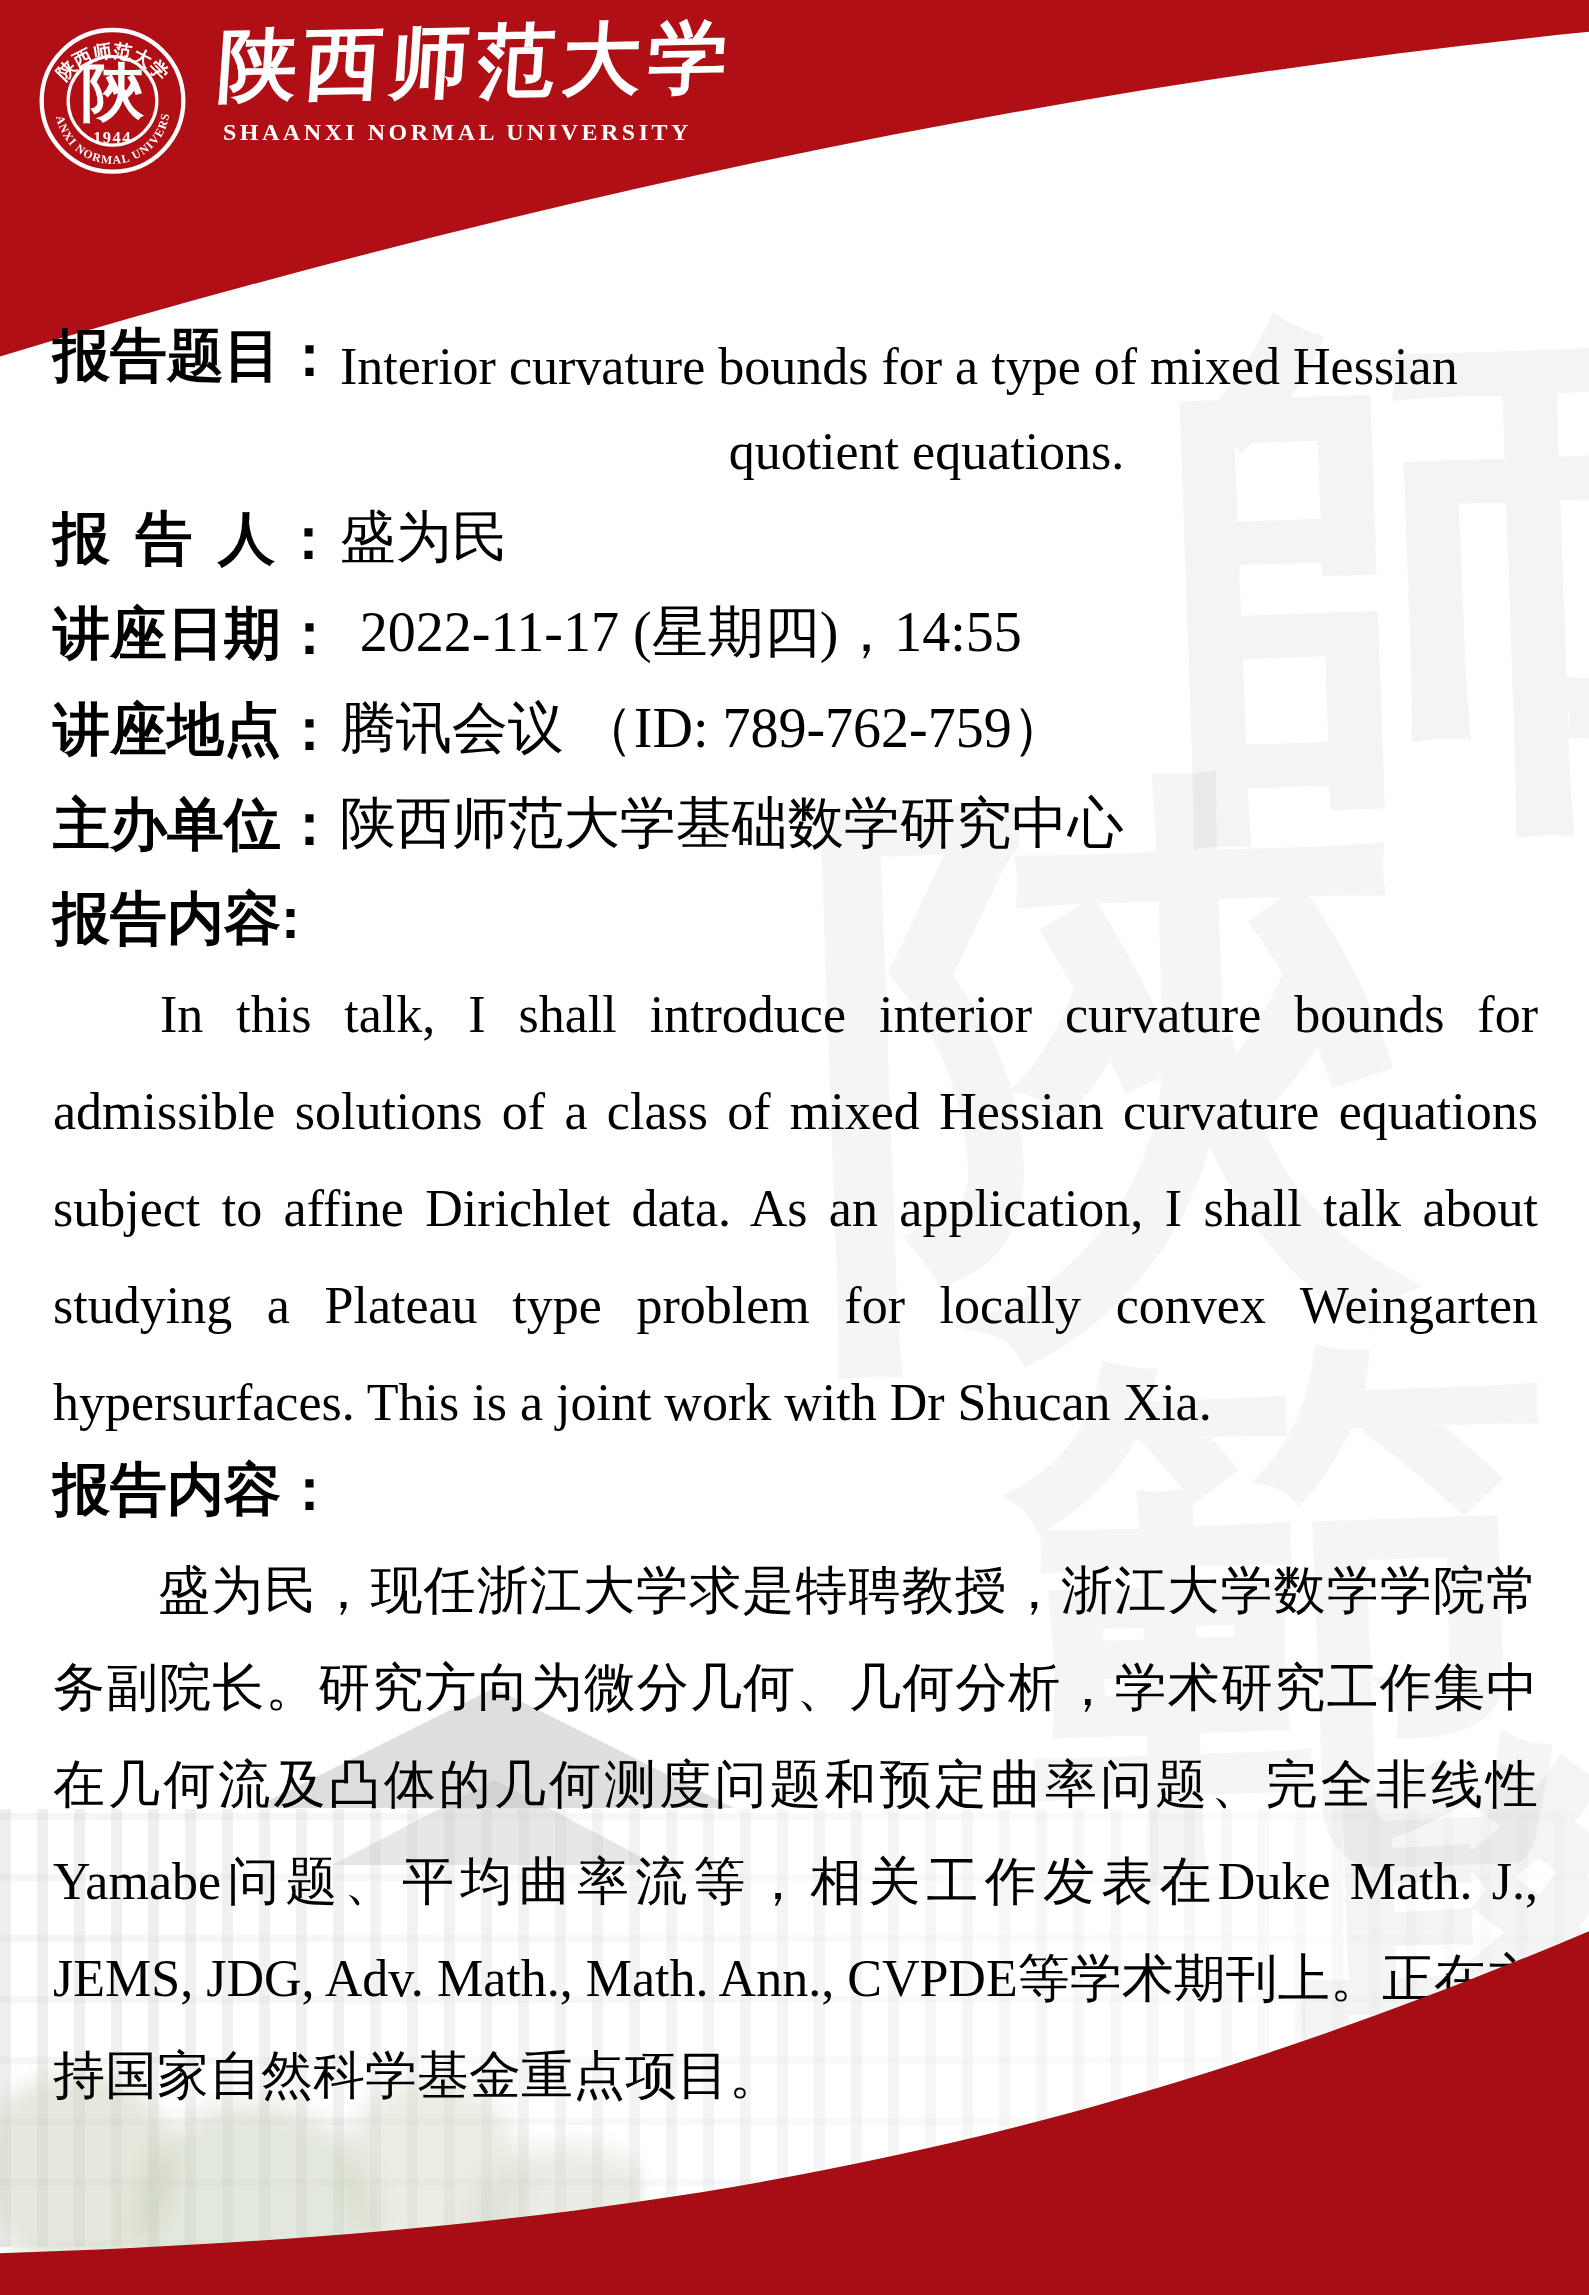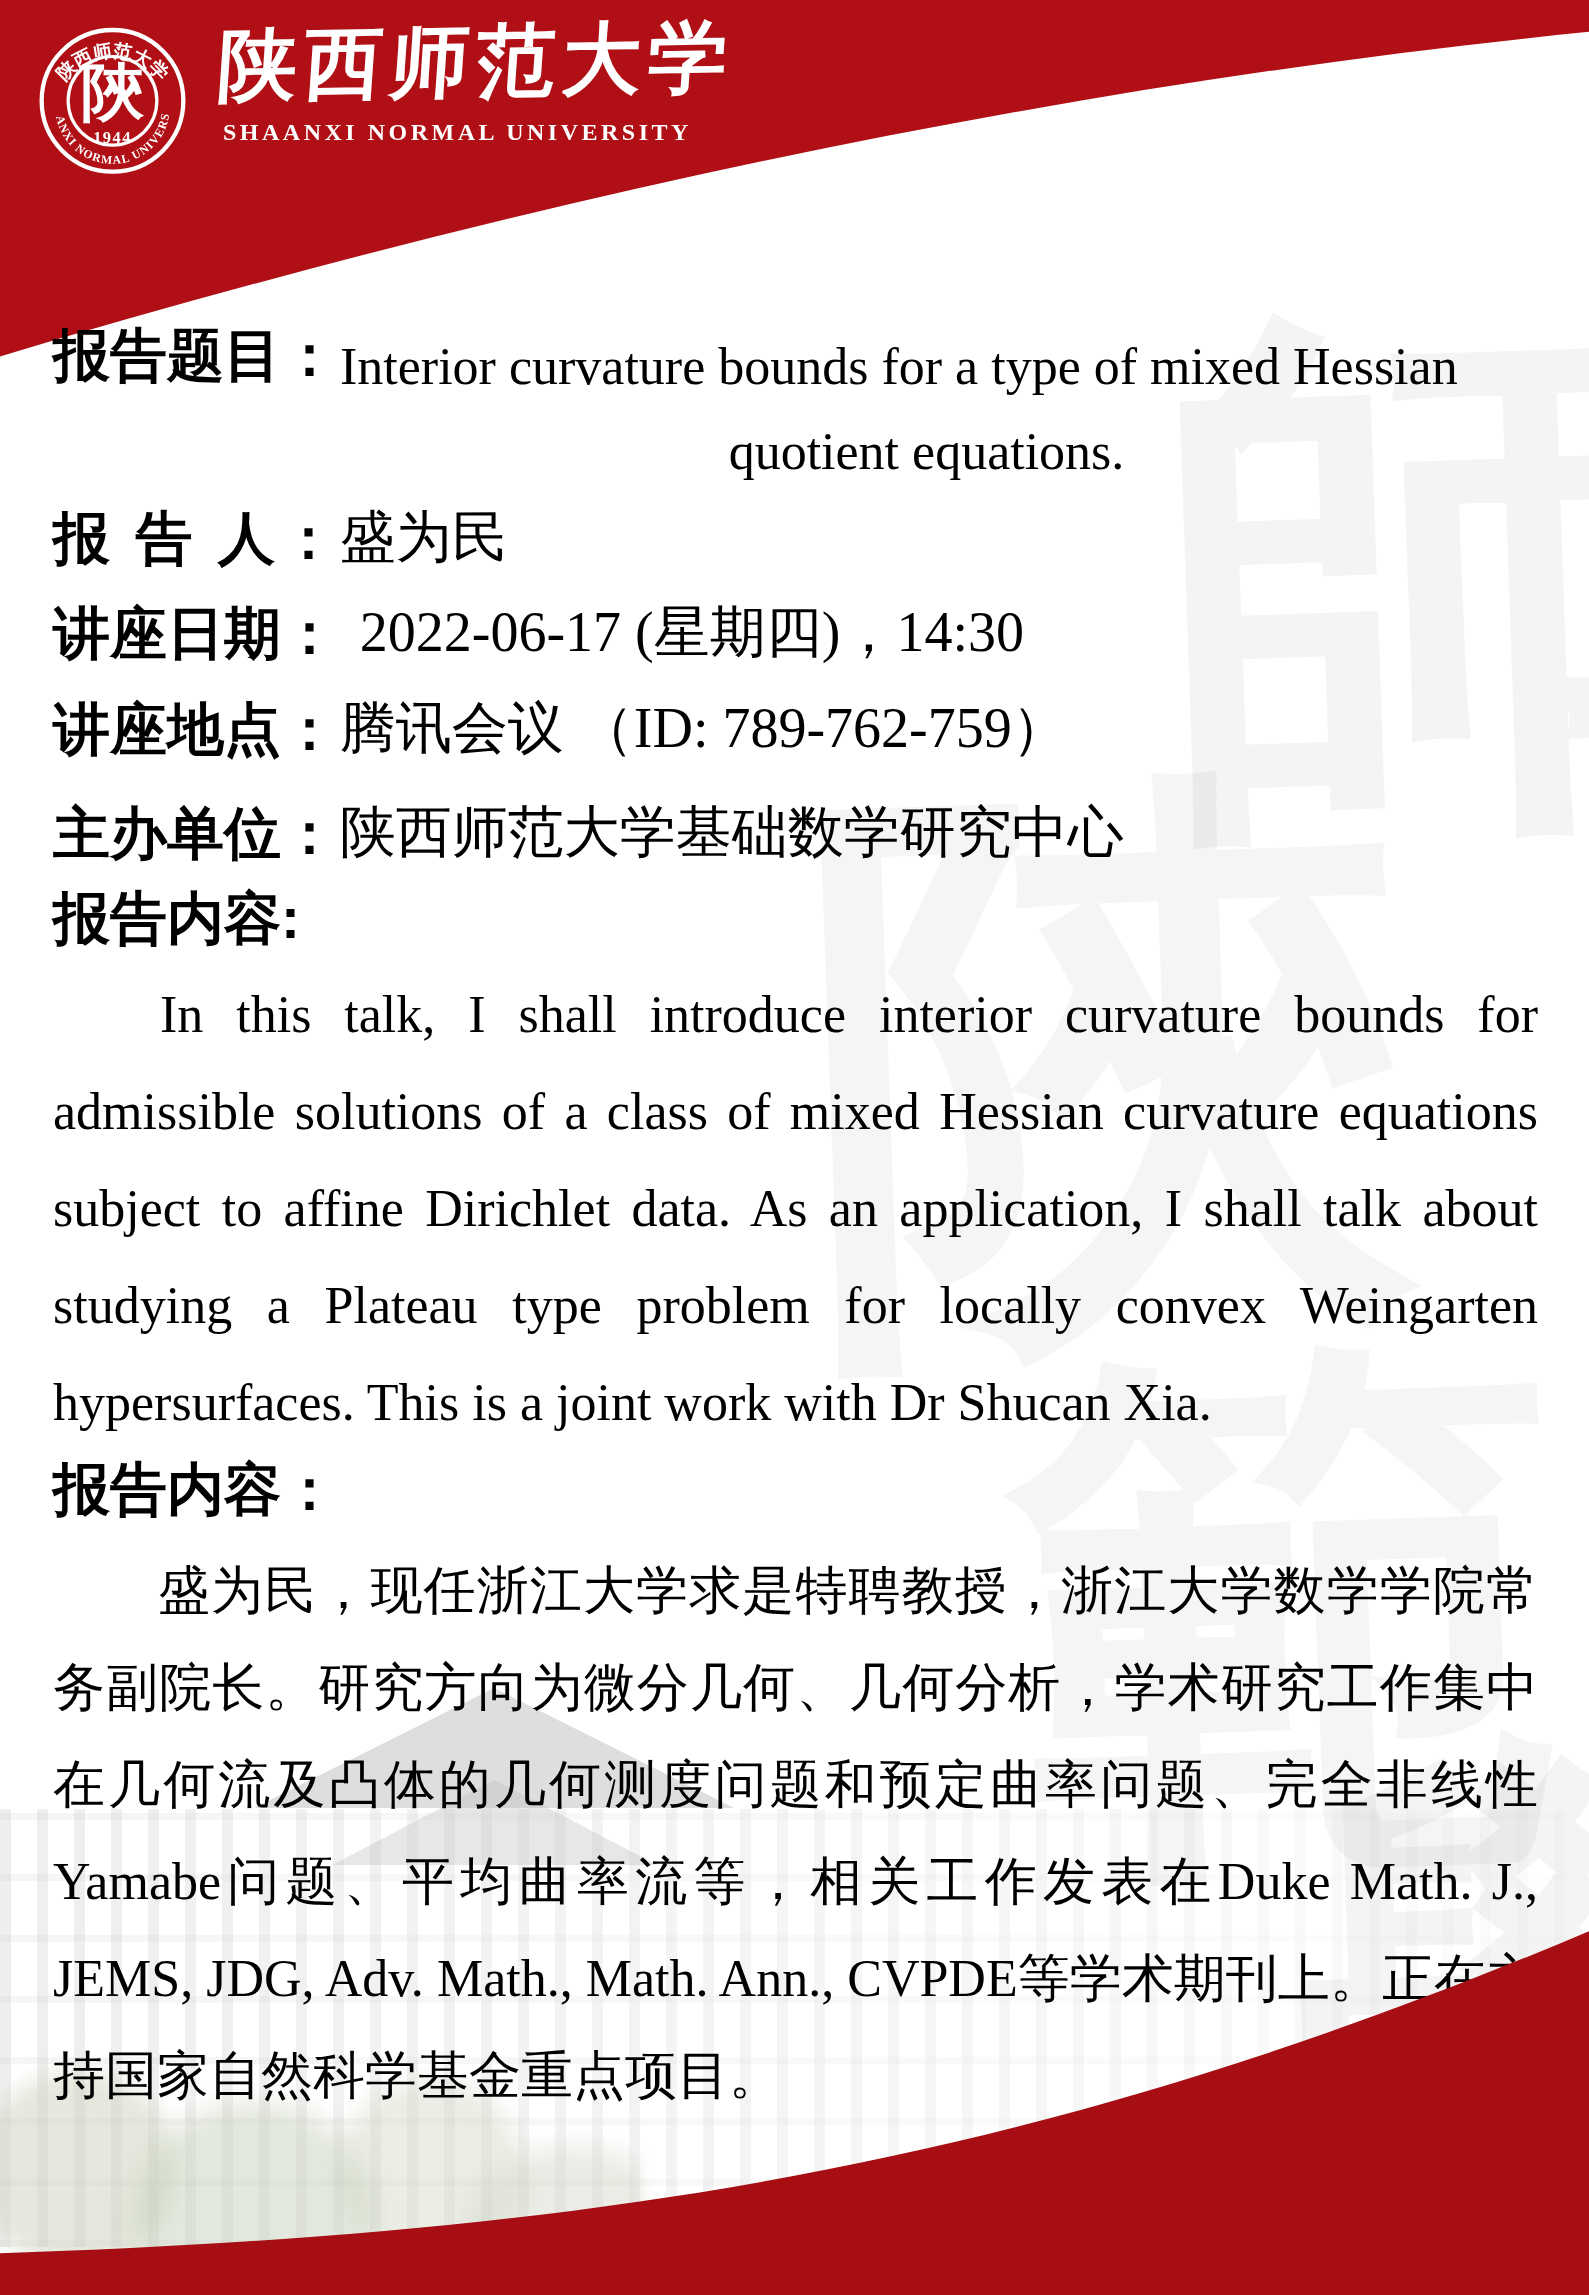--- a/index.html
+++ b/index.html
@@ -161,29 +161,29 @@
     </div>
   </div>
 
   <div class="field-row" style="top:507px;">
     <div class="field-label">报 告 人：</div>
     <div class="field-value">盛为民</div>
   </div>
 
   <div class="field-row" style="top:602px;gap:20px;">
     <div class="field-label">讲座日期：</div>
-    <div class="field-value">2022-06-17 (星期四)，14:30</div>
+    <div class="field-value">2022-11-17 (星期四)，14:55</div>
   </div>
 
   <div class="field-row" style="top:698px;justify-content:flex-end;">
     <div class="field-label">讲座地点：</div>
     <div class="field-value">腾讯会议 （ID: 789-762-759）</div>
   </div>
 
-  <div class="field-row" style="top:793px;margin-top:9px;">
+  <div class="field-row" style="top:793px;">
     <div class="field-label">主办单位：</div>
     <div class="field-value">陕西师范大学基础数学研究中心</div>
   </div>
 
   <div class="section-heading" style="top:887px;">报告内容:</div>
   <div class="para para-en" style="top:966px;">In this talk, I shall introduce interior curvature bounds for admissible solutions of a class of mixed Hessian curvature equations subject to affine Dirichlet data. As an application, I shall talk about studying a Plateau type problem for locally convex Weingarten hypersurfaces. This is a joint work with Dr Shucan Xia.</div>
 
   <div class="section-heading" style="top:1458px;">报告内容：</div>
   <div class="para para-cn" style="top:1542px;">盛为民，现任浙江大学求是特聘教授，浙江大学数学学院常务副院长。研究方向为微分几何、几何分析，学术研究工作集中在几何流及凸体的几何测度问题和预定曲率问题、完全非线性Yamabe问题、平均曲率流等，相关工作发表在Duke Math. J., JEMS, JDG, Adv. Math., Math. Ann., CVPDE等学术期刊上。正在主持国家自然科学基金重点项目。</div>
 

